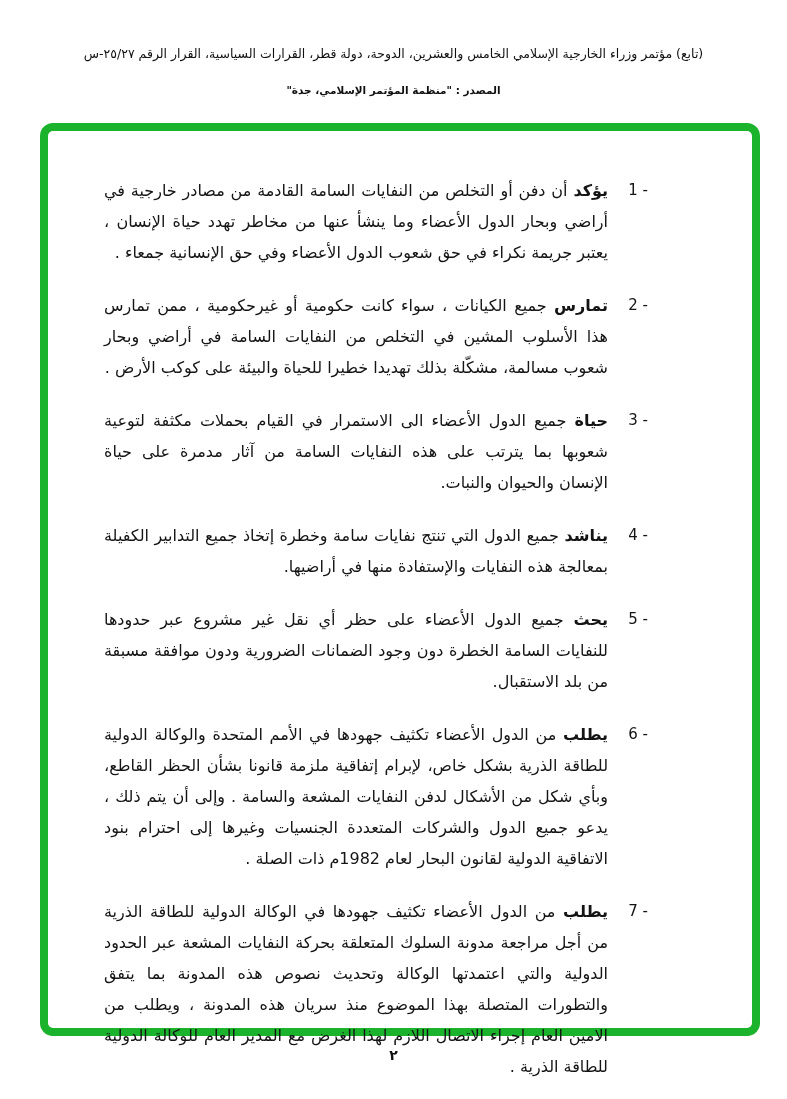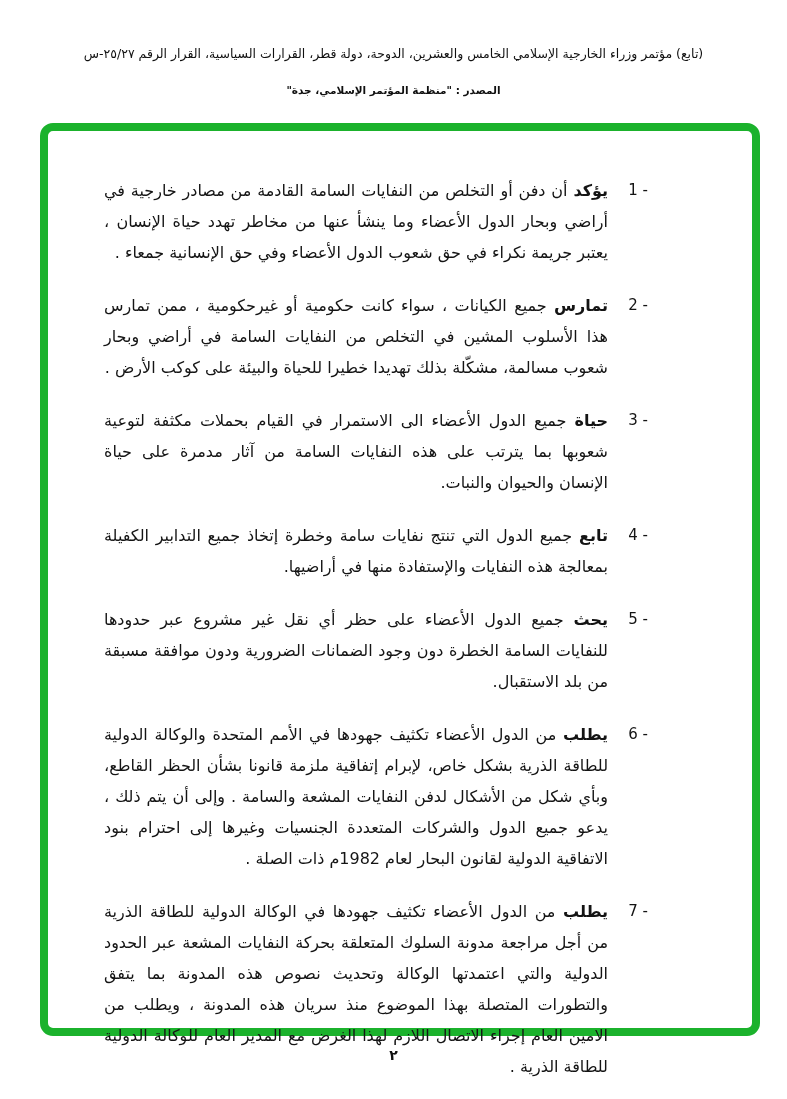--- a/index.html
+++ b/index.html
@@ -103,21 +103,21 @@
     <div class="text"><span class="lead">تمارس</span> <span>جميع الكيانات ، سواء كانت حكومية أو غيرحكومية ، ممن تمارس هذا الأسلوب المشين في التخلص من النفايات السامة في أراضي وبحار شعوب مسالمة، مشكّلة بذلك تهديدا خطيرا للحياة والبيئة على كوكب الأرض .</span></div>
   </div>
 
   <div class="res-item">
     <span class="marker">3 -</span>
     <div class="text"><span class="lead">حياة</span> <span>جميع الدول الأعضاء الى الاستمرار في القيام بحملات مكثفة لتوعية شعوبها بما يترتب على هذه النفايات السامة من آثار مدمرة على حياة الإنسان والحيوان والنبات.</span></div>
   </div>
 
   <div class="res-item">
     <span class="marker">4 -</span>
-    <div class="text"><span class="lead">تابع</span> <span>جميع الدول التي تنتج نفايات سامة وخطرة إتخاذ جميع التدابير الكفيلة بمعالجة هذه النفايات والإستفادة منها في أراضيها.</span></div>
+    <div class="text"><span class="lead">يناشد</span> <span>جميع الدول التي تنتج نفايات سامة وخطرة إتخاذ جميع التدابير الكفيلة بمعالجة هذه النفايات والإستفادة منها في أراضيها.</span></div>
   </div>
 
   <div class="res-item">
     <span class="marker">5 -</span>
     <div class="text"><span class="lead">يحث</span> <span>جميع الدول الأعضاء على حظر أي نقل غير مشروع عبر حدودها للنفايات السامة الخطرة دون وجود الضمانات الضرورية ودون موافقة مسبقة من بلد الاستقبال.</span></div>
   </div>
 
   <div class="res-item">
     <span class="marker">6 -</span>
     <div class="text"><span class="lead">يطلب</span> <span>من الدول الأعضاء تكثيف جهودها في الأمم المتحدة والوكالة الدولية للطاقة الذرية بشكل خاص، لإبرام إتفاقية ملزمة قانونا بشأن الحظر القاطع، وبأي شكل من الأشكال لدفن النفايات المشعة والسامة . وإلى أن يتم ذلك ، يدعو جميع الدول والشركات المتعددة الجنسيات وغيرها إلى احترام بنود الاتفاقية الدولية لقانون البحار لعام 1982م ذات الصلة .</span></div>

